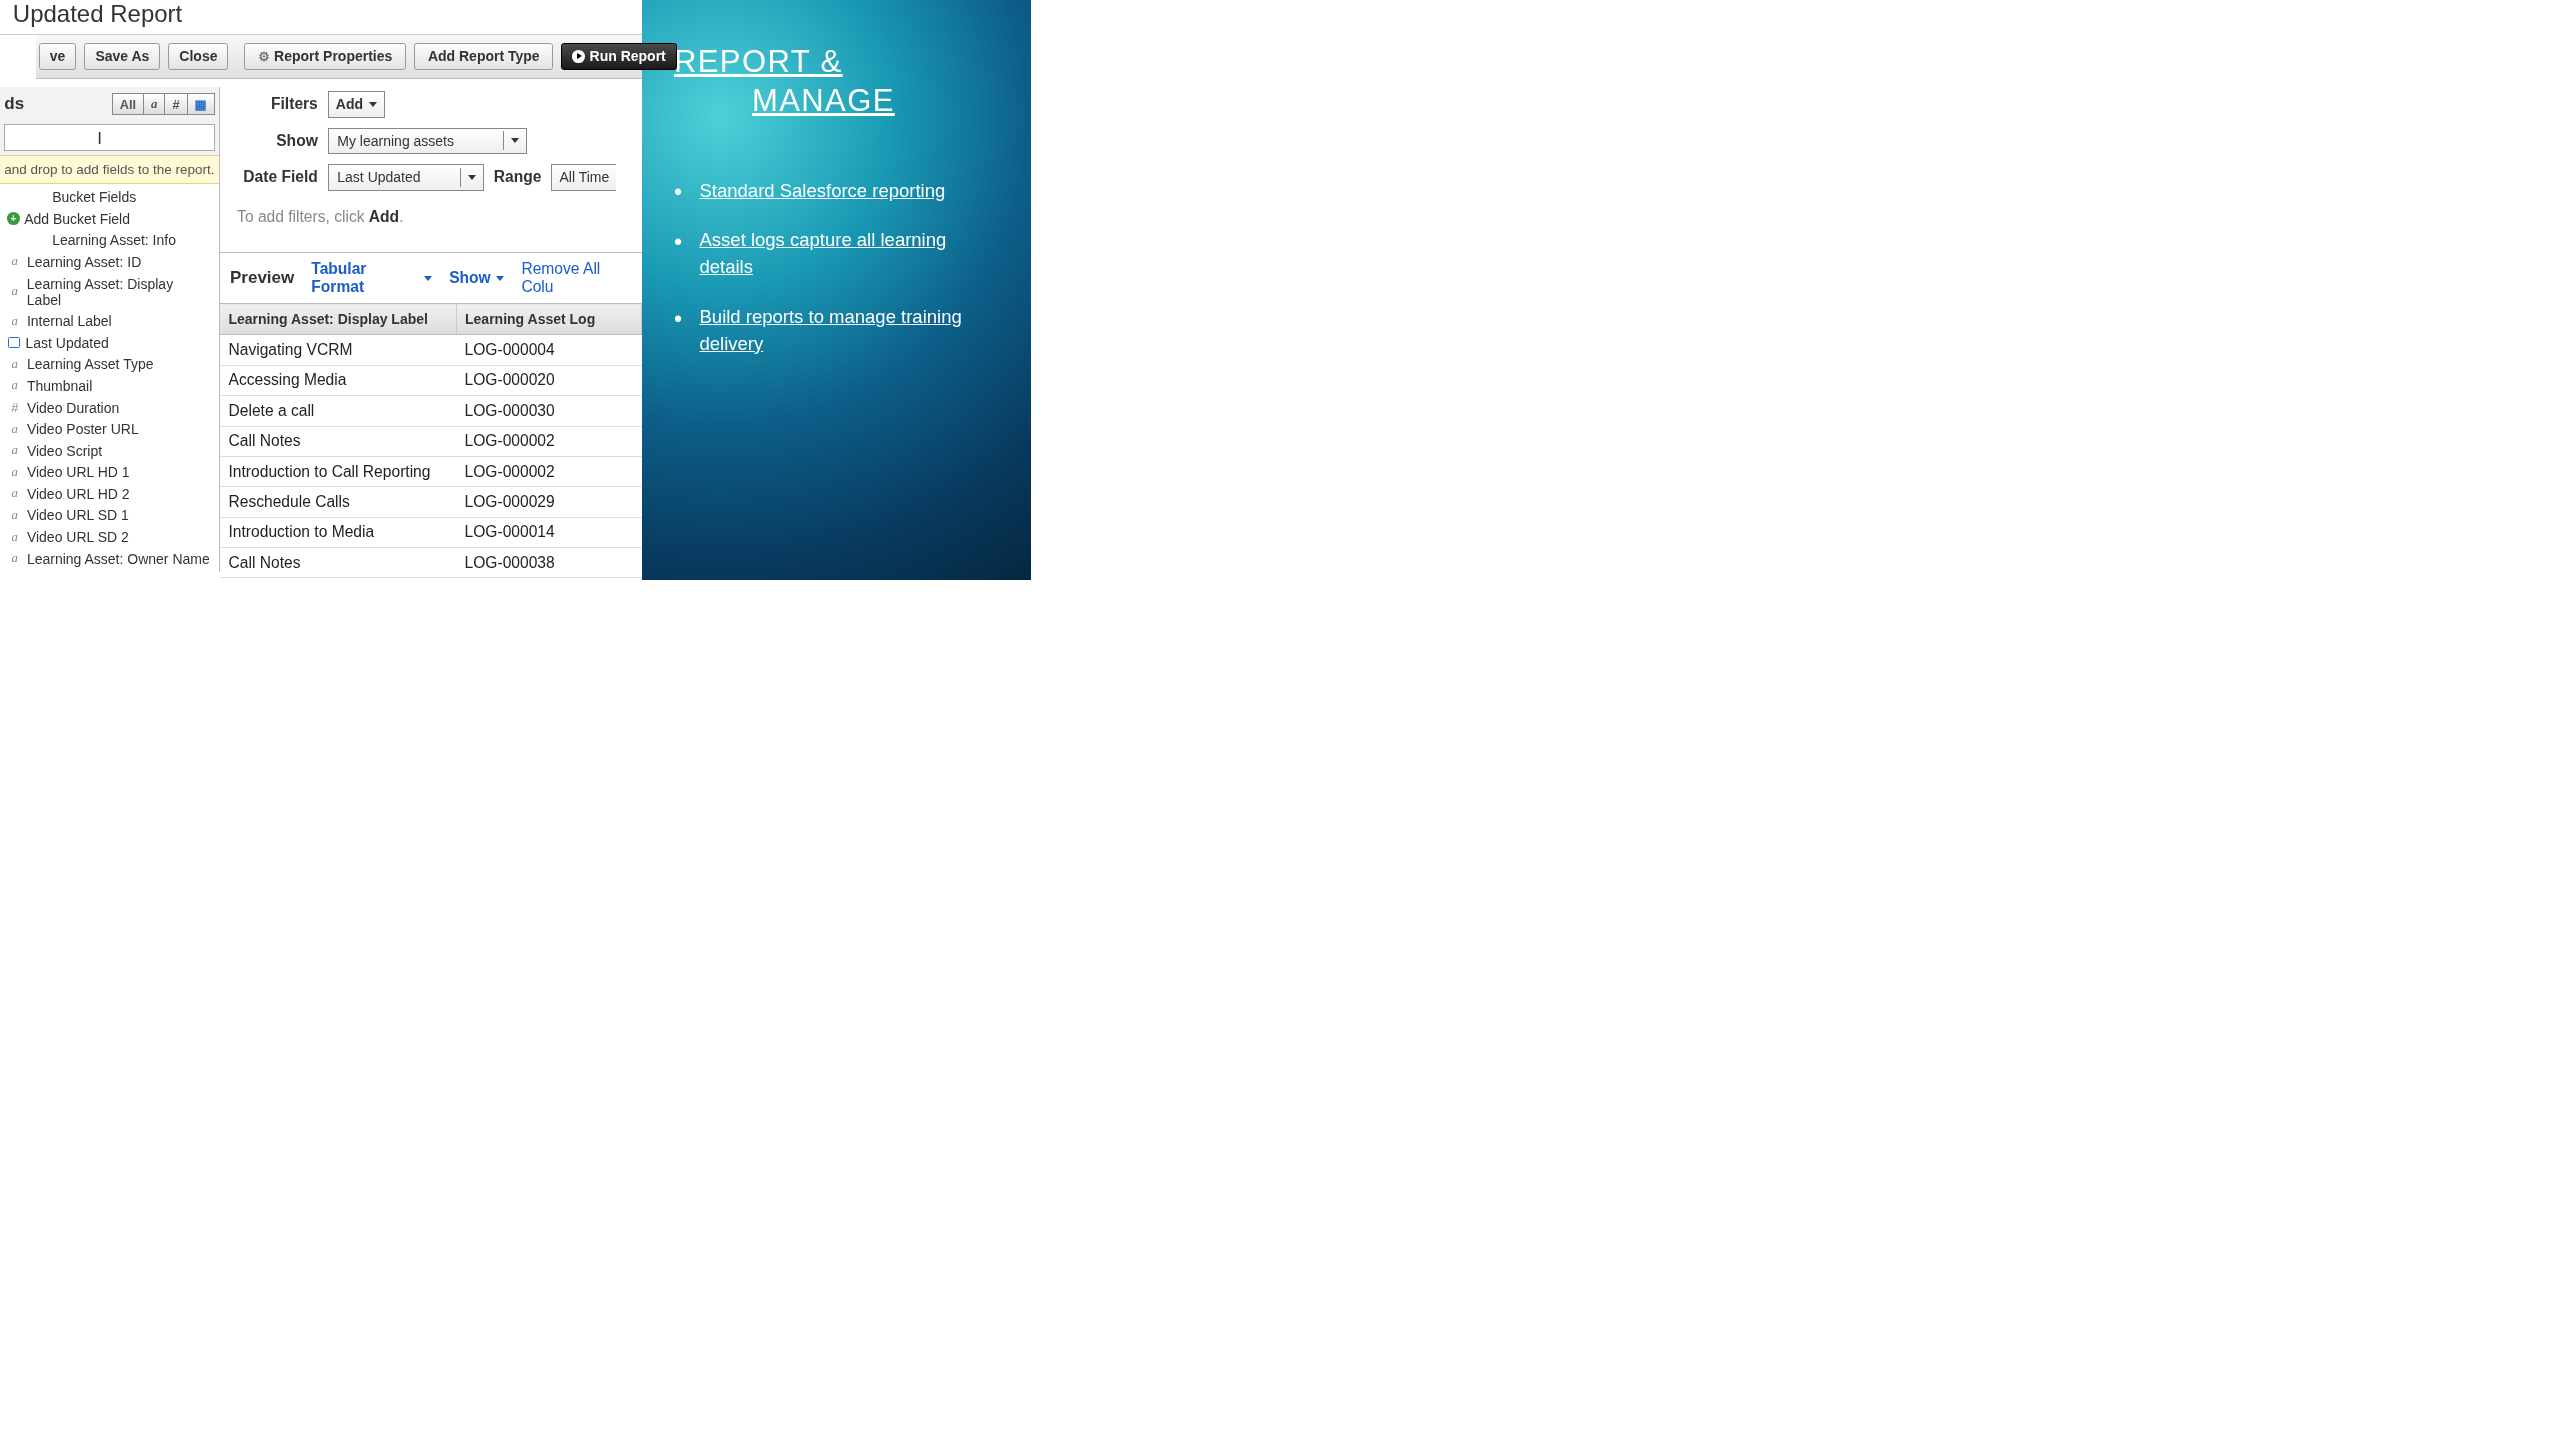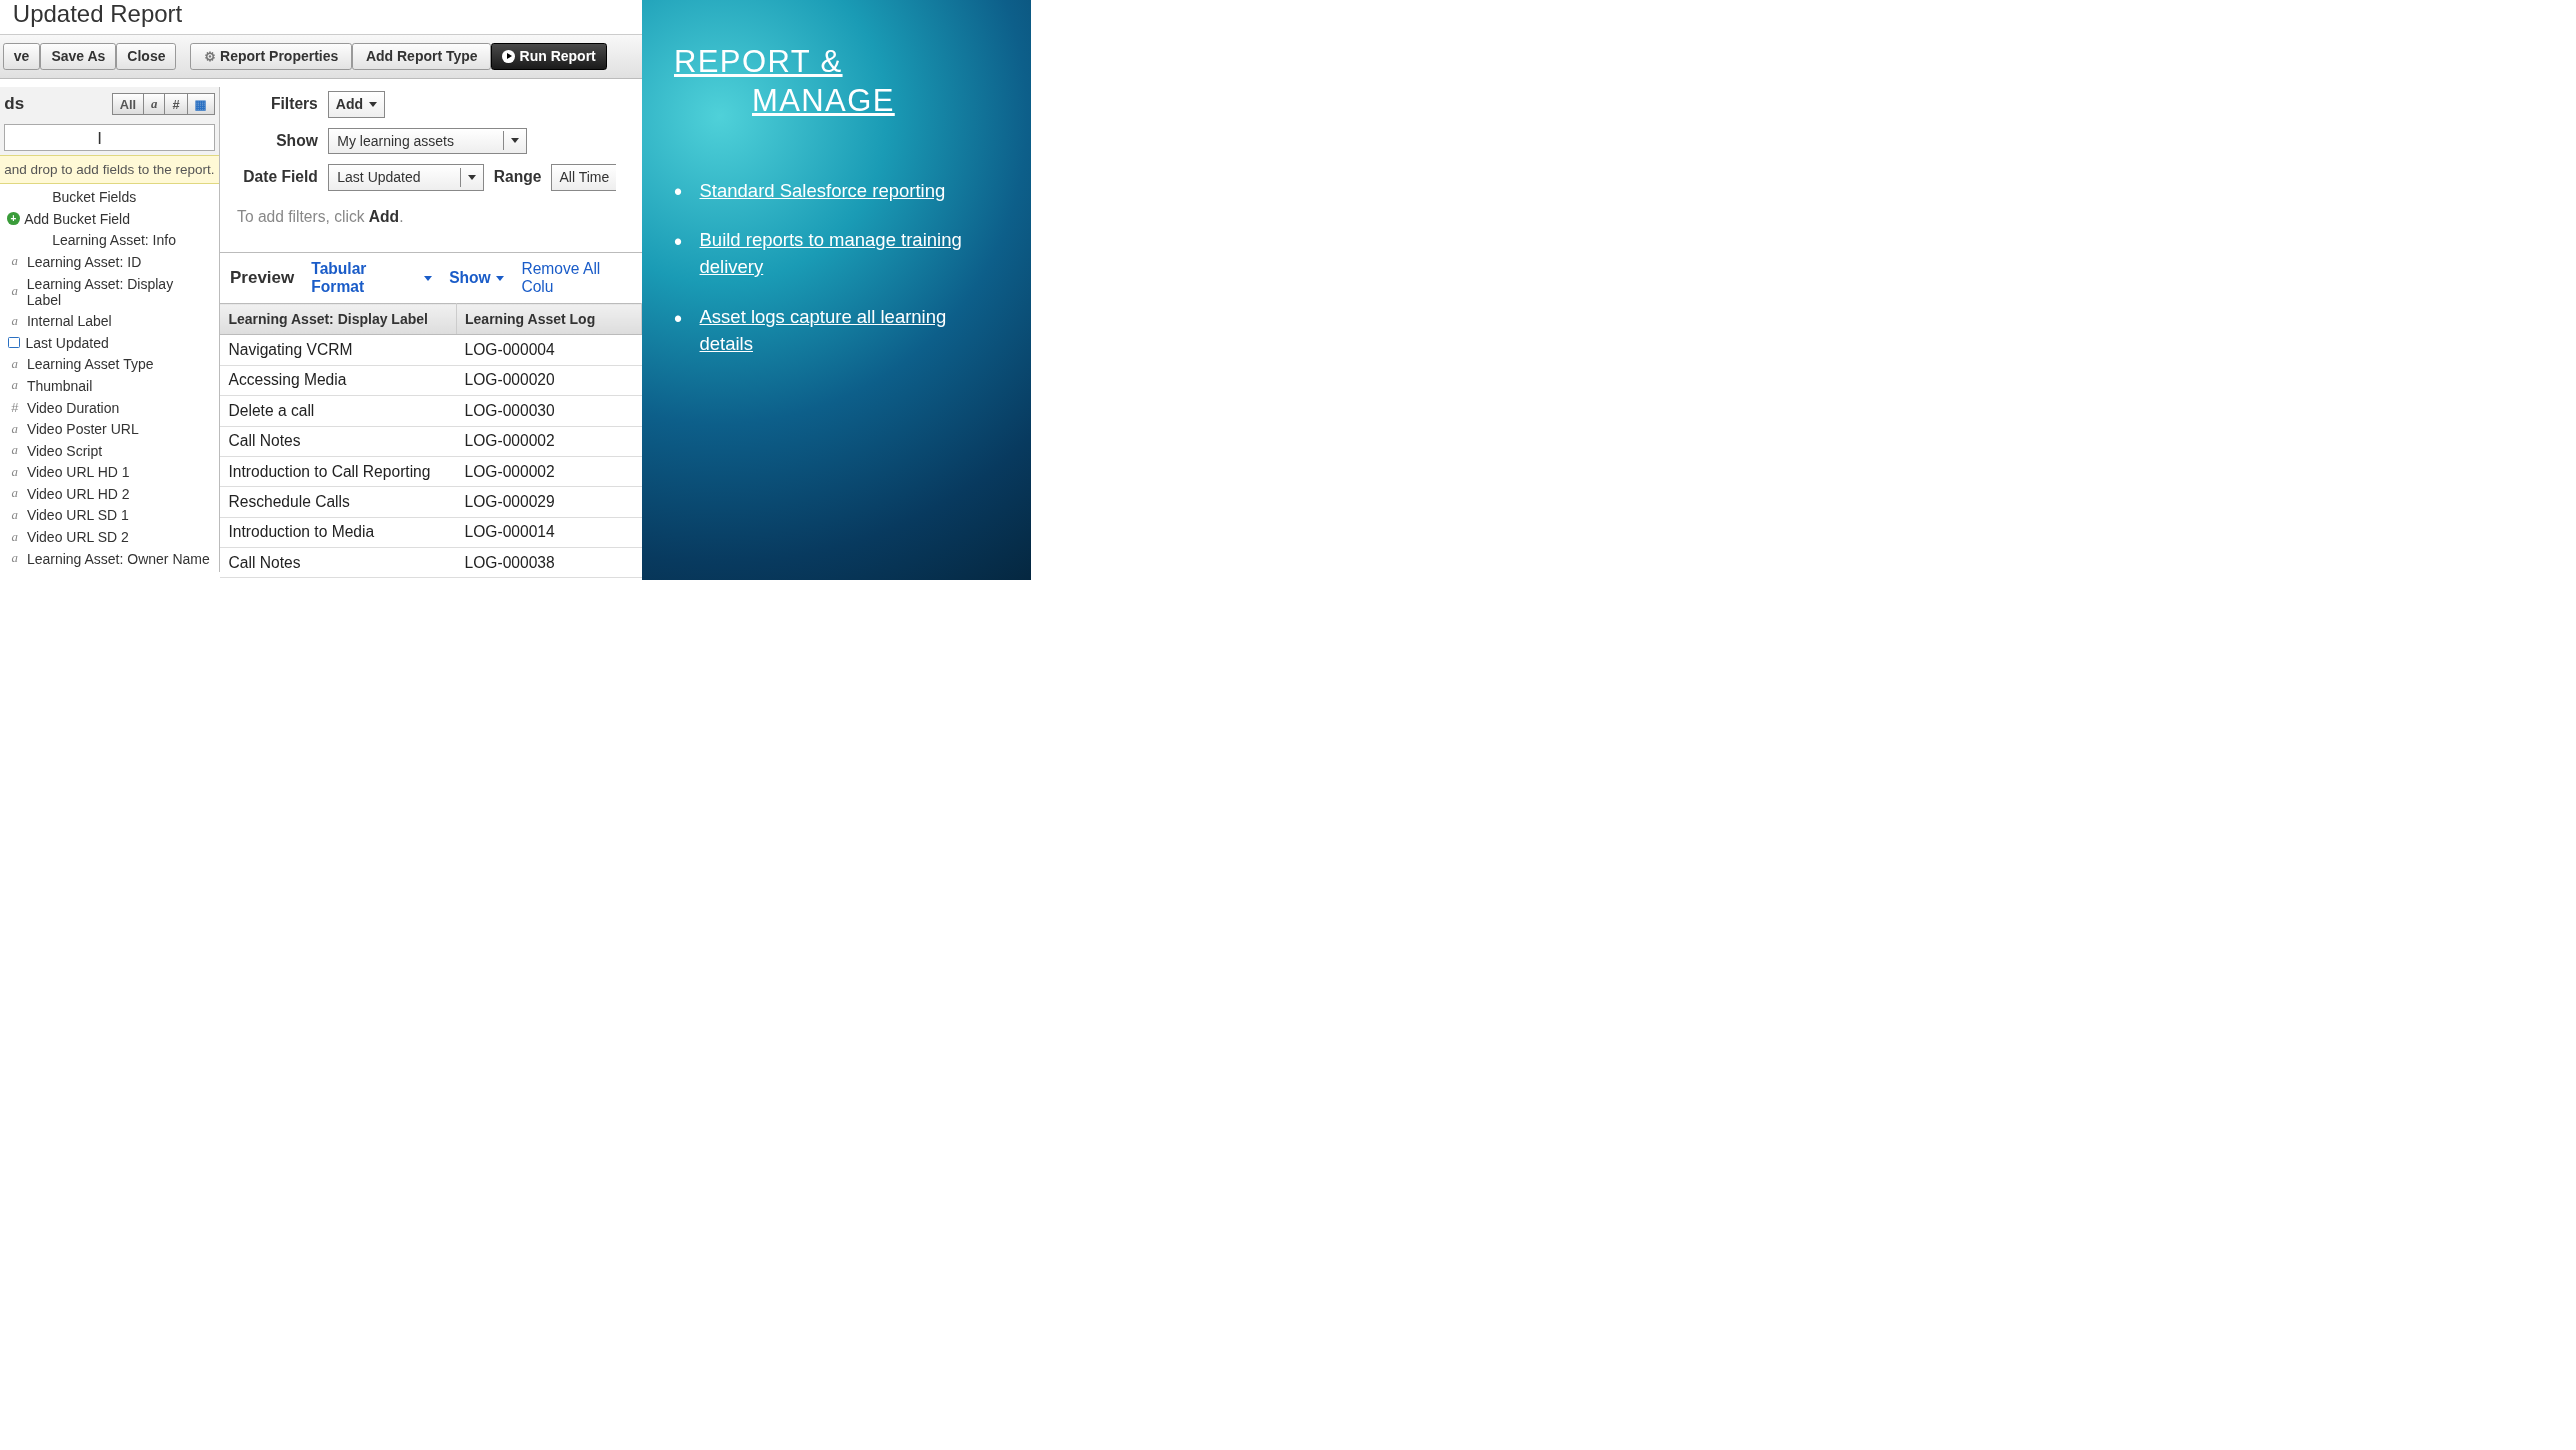--- a/index.html
+++ b/index.html
@@ -22,25 +22,26 @@
     }
     .report-title {
       font-size: 24px;
       color: #333;
       padding: 0 5.7px 5.7px 12.8px;
       font-weight: 400;
       border-bottom: 0.7px solid #ccc;
     }
     .toolbar {
       display: flex;
-      gap: 0;
+      gap: 8px;
       padding: 8.5px 2.8px;
       background: linear-gradient(#f8f8f8,#e0e0e0);
       border-bottom: 0.7px solid #bbb;
       align-items: center;
+      margin-left: 36px;
     }
     .btn {
       background: linear-gradient(#fdfdfd,#e3e3e3);
       border: 0.7px solid #999;
       border-radius: 2.8px;
       padding: 4.3px 10px;
       font-size: 14px;
       font-weight: bold;
       color: #333;
       cursor: pointer;
@@ -441,17 +442,17 @@
   </div>
 </div>
 
 <div class="slide-panel">
   <div class="slide-title">
     <span>REPORT &amp;</span>
     <span class="line2">MANAGE</span>
   </div>
   <ul class="slide-bullets" id="slide-bullets">
       <li>Standard Salesforce reporting</li>
+      <li>Asset logs capture all learning details</li>
       <li>Build reports to manage training delivery</li>
-      <li>Asset logs capture all learning details</li>
     </ul>
 </div>
 
 
 </body></html>

